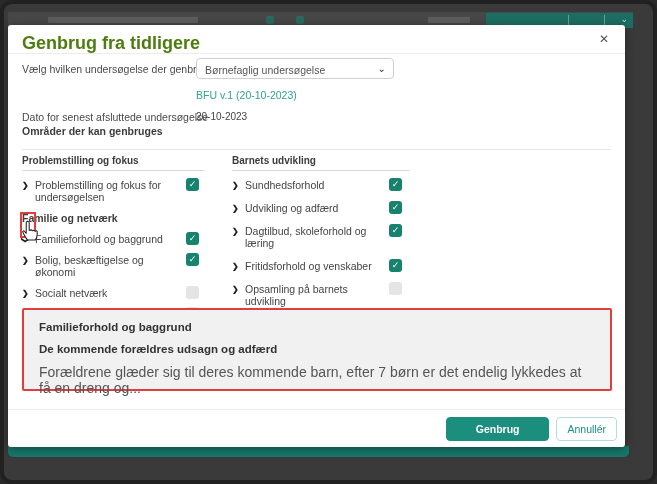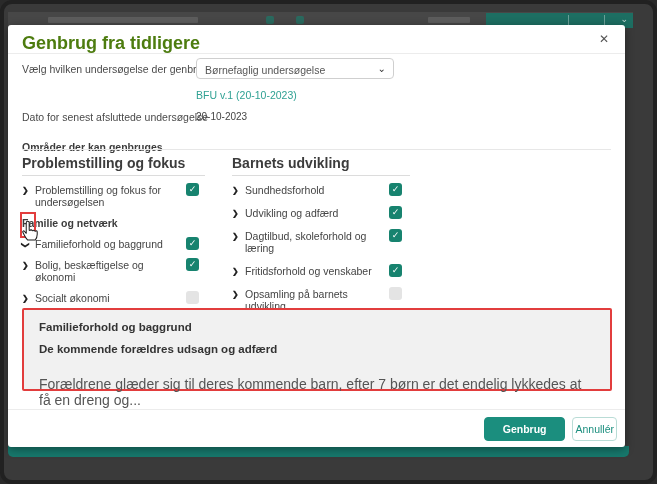--- a/index.html
+++ b/index.html
@@ -25,51 +25,51 @@
   .modal-close { position:absolute; right:16px; top:7px; font-size:12px; color:#555; cursor:pointer; line-height:14px; }
   .hdr-divider { position:absolute; left:0; top:28px; width:100%; height:1px; background:#ececec; }
 
   .field-label { position:absolute; left:14px; font-size:10.5px; color:#4a4a4a; }
   .fl-1 { top:38px; } .fl-2 { top:64px; } .fl-3 { top:86px; }
   .select-box { position:absolute; left:188px; top:33px; width:198px; height:21px; border:1px solid #cfcfcf; border-radius:4px; background:#fff; font-size:10.5px; color:#555; line-height:19px; padding:2px 18px 0 8px; }
   .select-chev { position:absolute; right:7px; top:0; font-size:10px; color:#333; line-height:19px; }
   .field-link { position:absolute; left:188px; top:64px; font-size:10.5px; color:#2fa193; cursor:pointer; }
   .field-value { position:absolute; left:188px; top:86px; font-size:10px; color:#444; }
 
-  .areas-heading { position:absolute; left:14px; top:116px; font-size:10.5px; font-weight:bold; color:#3c3c3c; }
+  .areas-heading { position:absolute; left:14px; top:100px; font-size:10.5px; font-weight:bold; color:#3c3c3c; }
   .areas-divider { position:absolute; left:14px; top:124px; width:589px; height:1px; background:#e7e7e7; }
 
   .columns { position:absolute; left:14px; top:130px; width:589px; display:flex; }
   .col { position:relative; }
   .col-left { width:183px; margin-right:27px; }
   .col-right { width:178px; }
-  .group-header { font-size:14px; font-weight:bold; color:#3c3c3c; padding-bottom:4px; border-bottom:1px solid #dcdcdc; margin-bottom:8px; }
+  .group-header { font-size:10px; font-weight:bold; color:#3c3c3c; padding-bottom:4px; border-bottom:1px solid #dcdcdc; margin-bottom:8px; }
   .group-subheader { font-size:10.5px; font-weight:bold; color:#3c3c3c; margin:0 0 9px 0; }
   .area-item { position:relative; padding:0 32px 0 13px; font-size:10.5px; line-height:12px; color:#444; }
   .col-left .area-item { margin-bottom:9px; }
   .col-right .area-item { margin-bottom:11px; }
   .chev { position:absolute; left:0; top:1px; font-size:8px; font-weight:bold; color:#222; display:inline-block; transform-origin:50% 50%; }
   .chev.expanded { transform:rotate(90deg); }
   .checkbox { position:absolute; top:-1px; width:13px; height:13px; border-radius:3px; background:#e4e4e4; cursor:pointer; }
   .col-left .checkbox { right:6px; }
   .col-right .checkbox { right:8px; }
   .checkbox .check { display:none; color:#fff; font-size:9px; line-height:13px; text-align:center; }
   .checkbox.checked { background:#17836f; }
   .checkbox.checked .check { display:block; }
 
   .preview { position:absolute; left:14px; top:283px; width:590px; height:83px; background:#f1f1f1; border:2px solid #e23d3d; border-radius:2px; padding:11px 15px; }
   .preview-title { font-size:11.5px; font-weight:bold; color:#333; margin-bottom:10px; }
-  .preview-subtitle { font-size:11.5px; font-weight:bold; color:#333; margin-bottom:21px; }
+  .preview-subtitle { font-size:11.5px; font-weight:bold; color:#333; margin-bottom:9px; }
   .preview-body { font-size:14px; color:#555; }
 
   .ftr-divider { position:absolute; left:0; top:384px; width:100%; height:1px; background:#ececec; }
   .footer { position:absolute; right:8px; top:392px; display:flex; gap:7px; }
   .btn { font-size:10.5px; border-radius:4px; cursor:pointer; font-family:"Liberation Sans", sans-serif; }
-  .btn-confirm { background:#1b8e7e; color:#fff; border:1px solid #1b8e7e; padding:5px 18px; font-weight:bold; }
-  .btn-cancel { background:#fff; color:#1b8e7e; border:1px solid #b9dcd6; padding:5px 2px; }
+  .btn-confirm { background:#1b8e7e; color:#fff; border:1px solid #1b8e7e; padding:5px 29px; font-weight:bold; }
+  .btn-cancel { background:#fff; color:#1b8e7e; border:1px solid #b9dcd6; padding:5px 10px; }
 
   
   .click-highlight { position:absolute; left:16px; top:208px; width:16px; height:26px; border:2px solid #e23d3d; background:transparent; z-index:20; }
   .hand-cursor { position:absolute; left:15px; top:216px; width:20px; height:24px; z-index:21; }
 </style>
 </head>
 <body>
 
 <div class="frame">
 
@@ -131,21 +131,21 @@
         <div class="area-item">
           <span class="chev">❯</span>
           <span>Bolig, beskæftigelse og økonomi</span>
           <span class="checkbox checked">
               <span class="check">✓</span>
             </span>
         </div>
 
         <div class="area-item">
           <span class="chev">❯</span>
-          <span>Socialt økonomi</span>
+          <span>Socialt netværk</span>
           <span class="checkbox"></span>
         </div>
 
         <div class="area-item">
           <span class="chev">❯</span>
           <span>Opsamling på familie og netværk</span>
           <span class="checkbox"></span>
         </div>
       </div>
 

